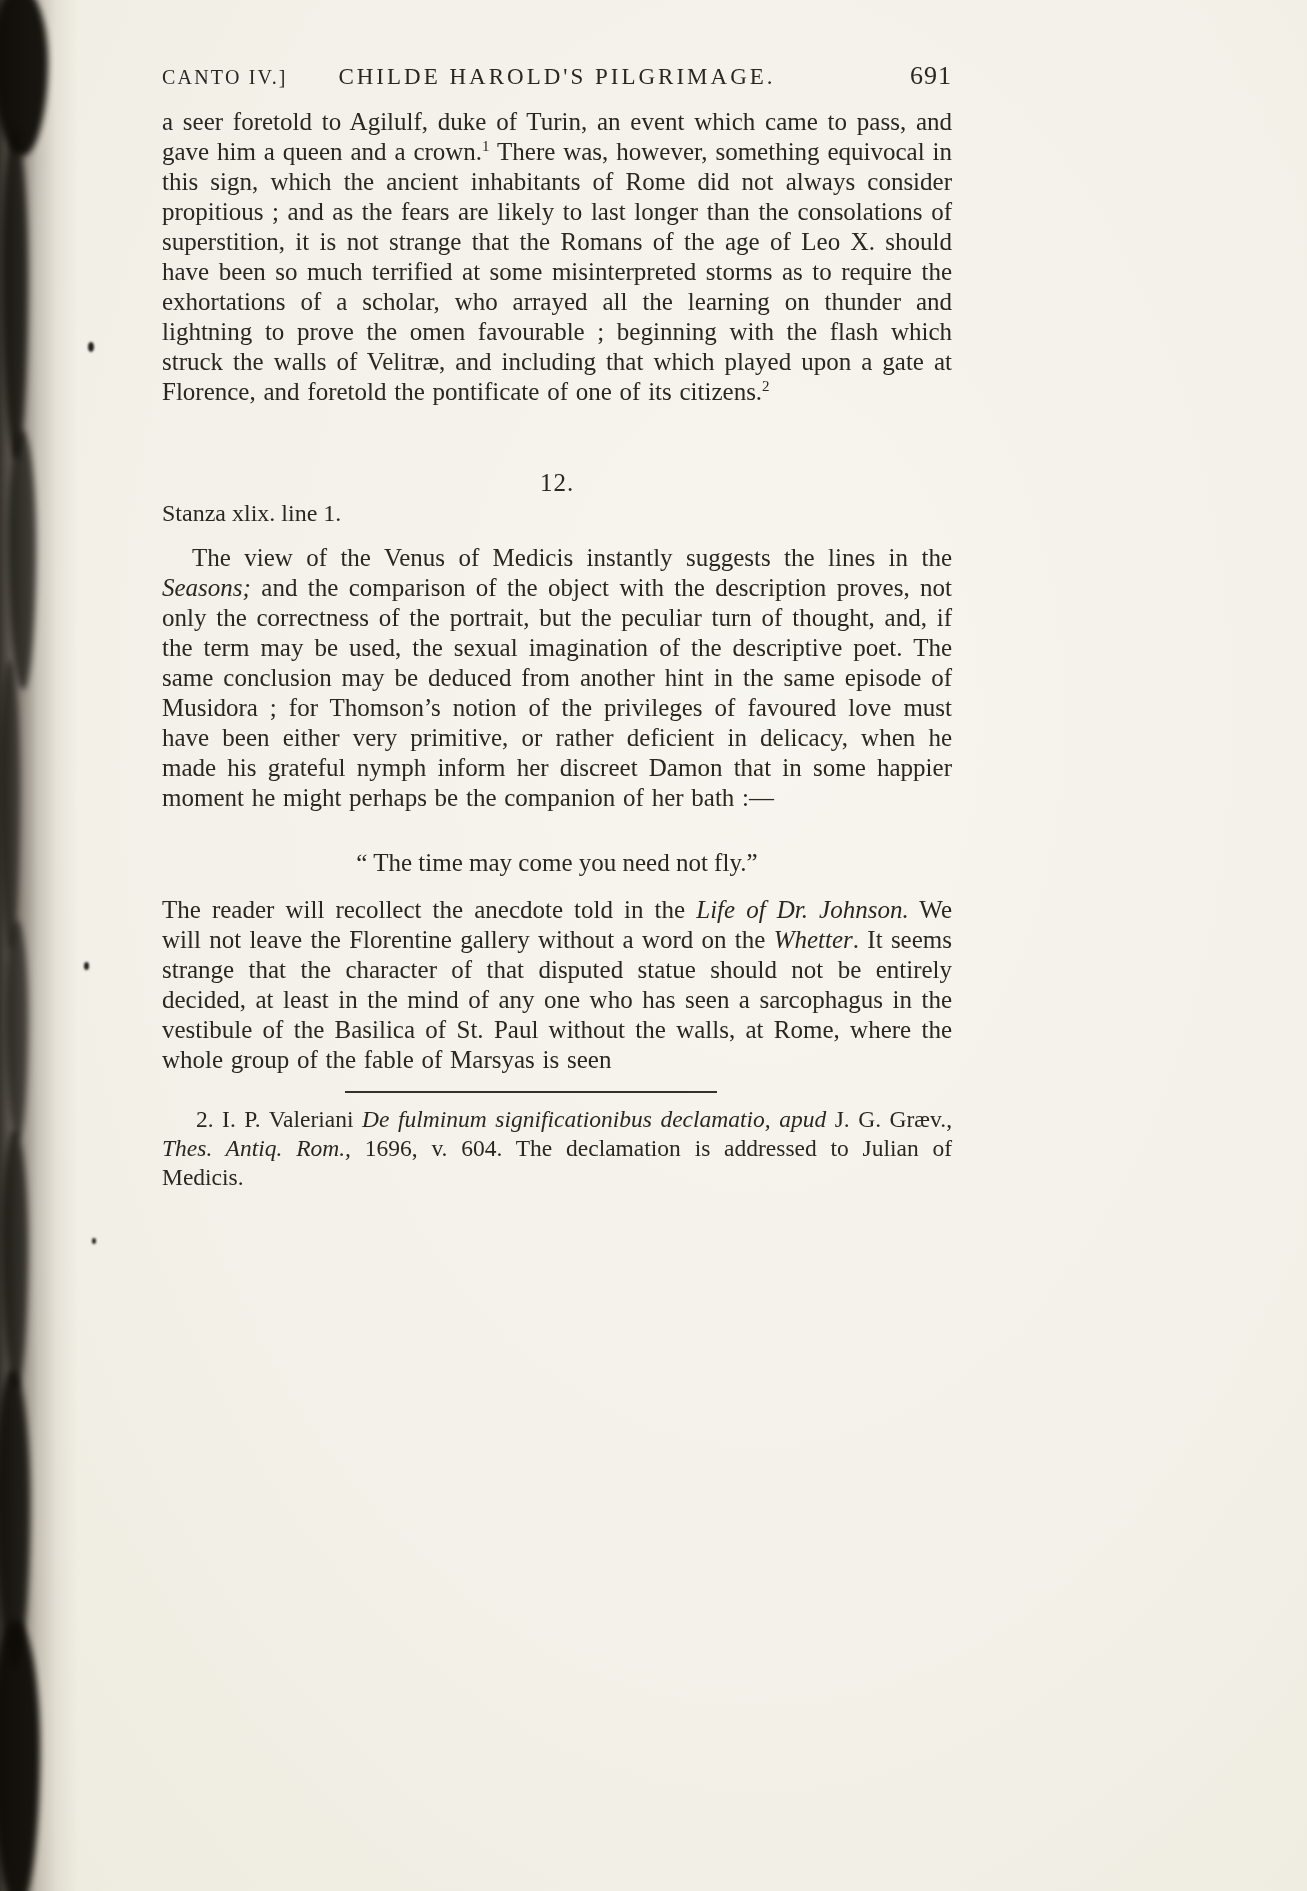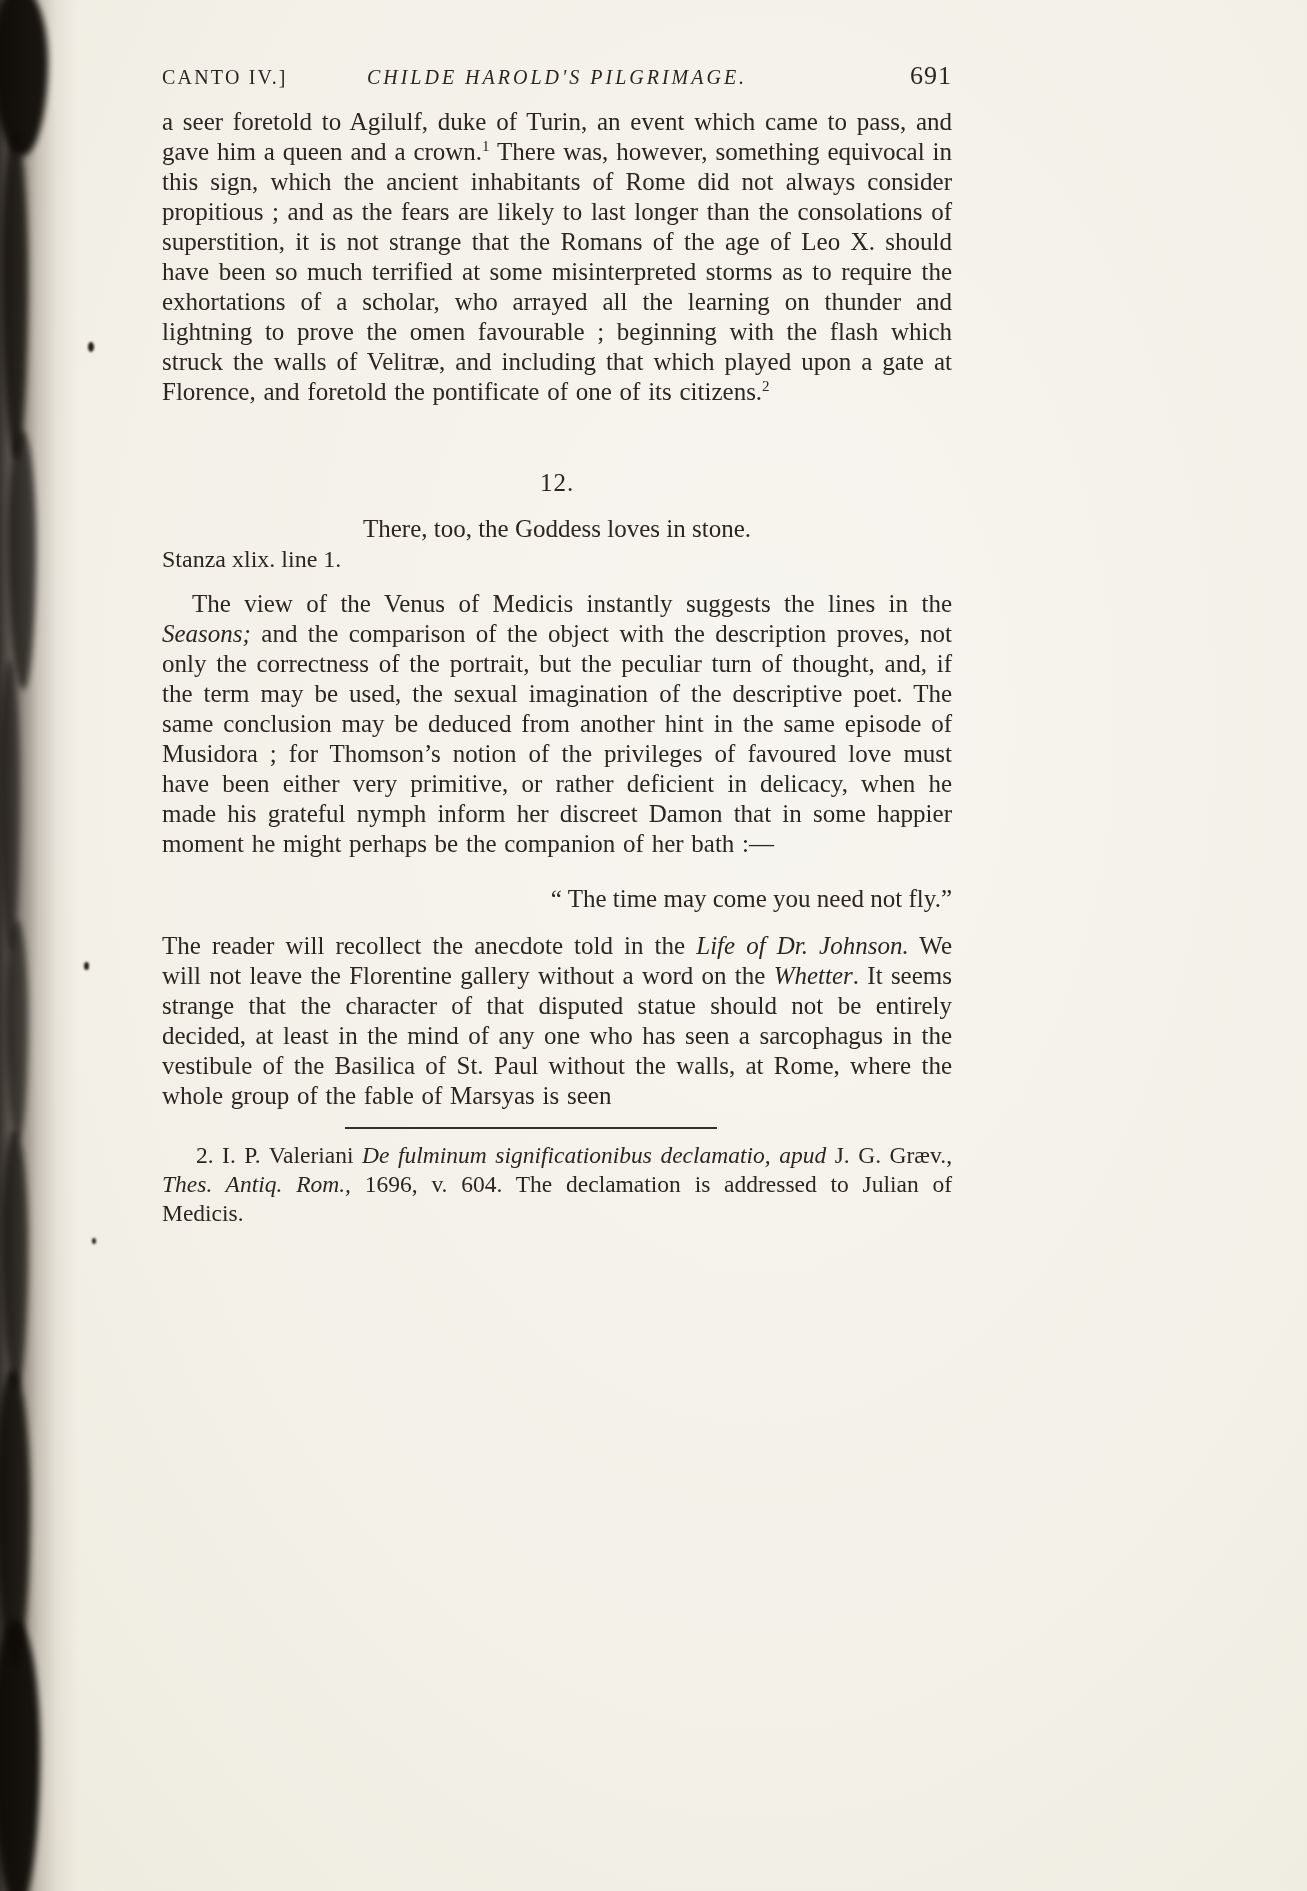--- a/index.html
+++ b/index.html
@@ -58,24 +58,23 @@
     margin-bottom: 16px;
   }
   .running-head .canto {
     justify-self: start;
     font-size: 20px;
     letter-spacing: 2.2px;
     white-space: nowrap;
   }
   .running-head .title {
     justify-self: center;
-    font-size: 20px;
+    font-size: 23px;
     letter-spacing: 3px;
     white-space: nowrap;
-    font-style: italic;
   }
   .running-head .pageno {
     justify-self: end;
     font-size: 26px;
     letter-spacing: 1px;
   }
 
   .para {
     margin: 0;
     font-size: 25px;
@@ -106,22 +105,22 @@
   }
   .verse-attr {
     margin-top: 3px;
     text-align: left;
     padding-right: 28px;
     font-size: 24px;
   }
   .para.after-verse { margin-top: 16px; }
 
   .centered-quote {
-    margin-top: 26px;
-    text-align: right;
+    margin-top: 36px;
+    text-align: center;
     font-size: 25px;
   }
   .para.after-quote { margin-top: 18px; }
 
   .footnote-rule {
     border: none;
     border-top: 2.5px solid #35302a;
     width: 372px;
     margin: 16px 0 0 183px;
   }
@@ -159,21 +158,20 @@
     <header class="running-head">
       <span class="canto">CANTO IV.]</span>
       <span class="title">CHILDE HAROLD'S PILGRIMAGE.</span>
       <span class="pageno">691</span>
     </header>
 
     <p class="para first"><span>a seer foretold to Agilulf, duke of Turin, an event which came to pass, and gave him a queen and a crown.</span><sup>1</sup><span> There was, however, something equivocal in this sign, which the ancient inhabitants of Rome did not always consider propitious ; and as the fears are likely to last longer than the consolations of superstition, it is not strange that the Romans of the age of Leo X. should have been so much terrified at some misinterpreted storms as to require the exhortations of a scholar, who arrayed all the learning on thunder and lightning to prove the omen favourable ; beginning with the flash which struck the walls of Velitræ, and including that which played upon a gate at Florence, and foretold the pontificate of one of its citizens.</span><sup>2</sup></p>
 
     <div class="section-number">12.</div>
 
-    <div class="verse">There, too, the Goddess loves in stone.</div>
     <div class="verse-attr">Stanza xlix. line 1.</div>
 
     <p class="para indent after-verse"><span>The view of the Venus of Medicis instantly suggests the lines in the </span><em>Seasons;</em><span> and the comparison of the object with the description proves, not only the correctness of the portrait, but the peculiar turn of thought, and, if the term may be used, the sexual imagination of the descriptive poet. The same conclusion may be deduced from another hint in the same episode of Musidora ; for Thomson’s notion of the privileges of favoured love must have been either very primitive, or rather deficient in delicacy, when he made his grateful nymph inform her discreet Damon that in some happier moment he might perhaps be the companion of her bath :—</span></p>
 
     <div class="centered-quote">“ The time may come you need not fly.”</div>
 
     <p class="para after-quote"><span>The reader will recollect the anecdote told in the </span><em>Life of Dr. Johnson.</em><span> We will not leave the Florentine gallery without a word on the </span><em>Whetter</em><span>. It seems strange that the character of that disputed statue should not be entirely decided, at least in the mind of any one who has seen a sarcophagus in the vestibule of the Basilica of St. Paul without the walls, at Rome, where the whole group of the fable of Marsyas is seen</span></p>
 
     <hr class="footnote-rule">
 

